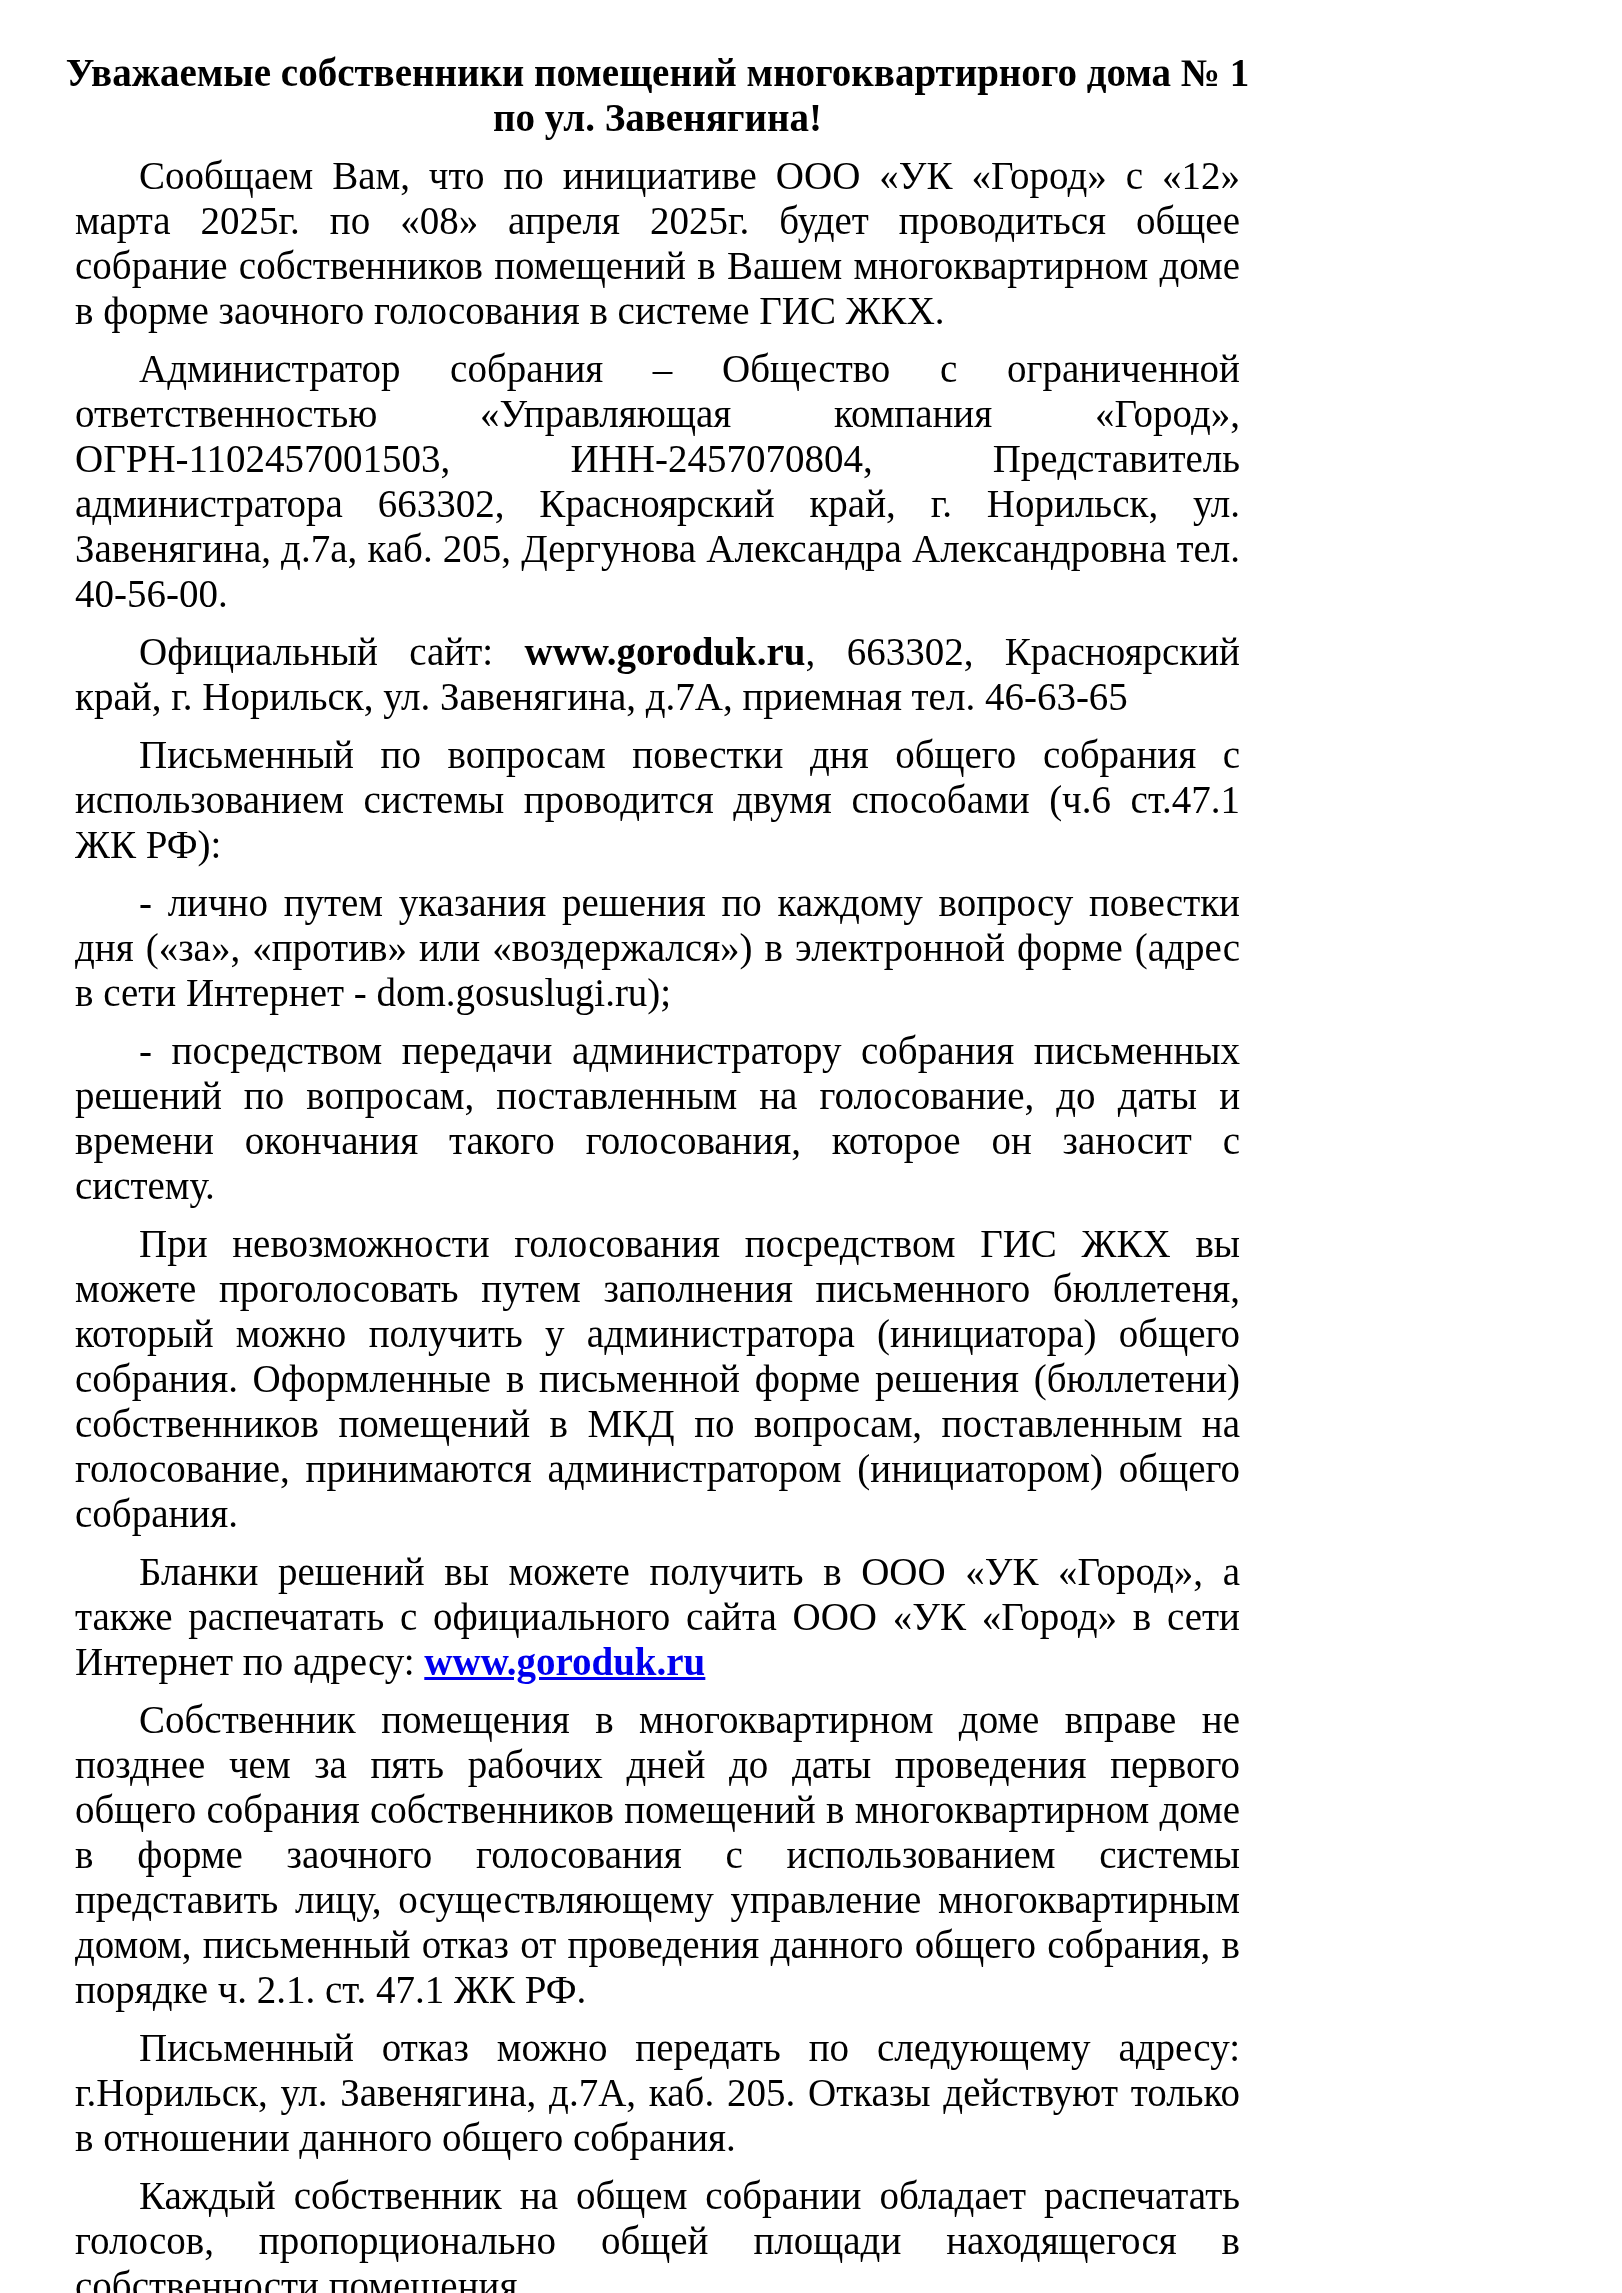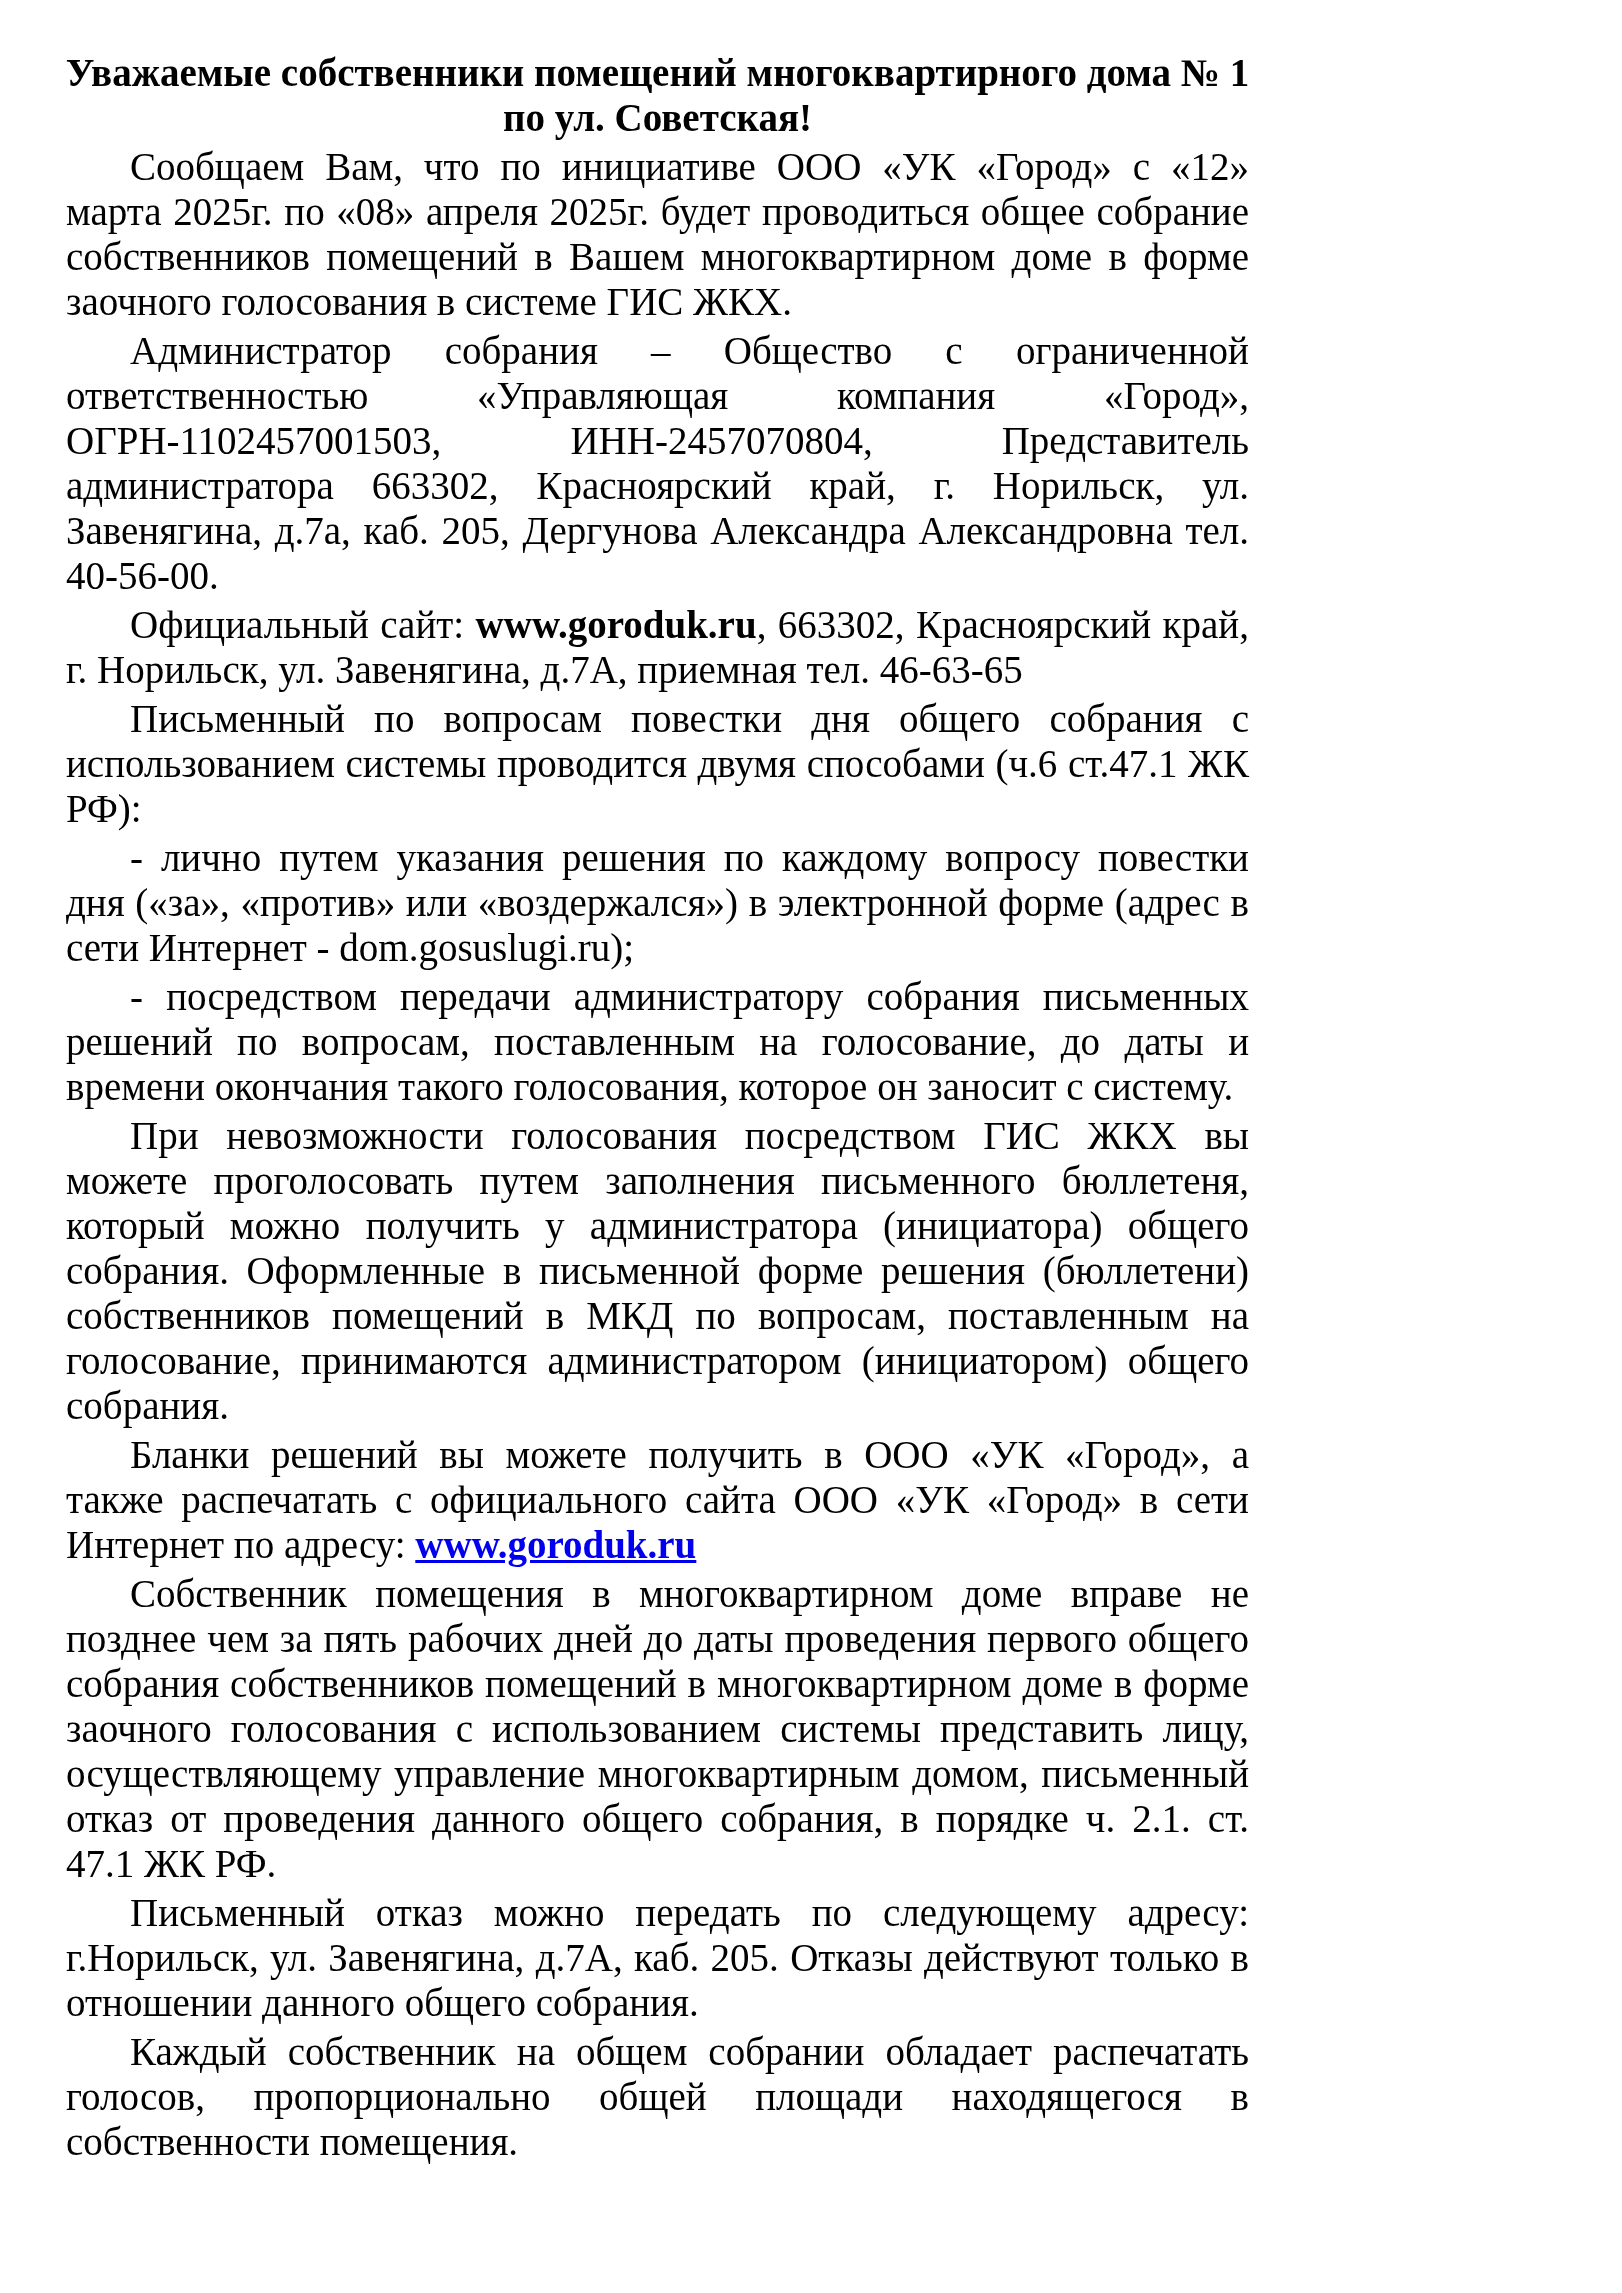--- a/index.html
+++ b/index.html
@@ -19,38 +19,38 @@
     color: #000000;
     overflow: hidden;
   }
   .title {
     text-align: center;
     font-weight: bold;
     margin: 0;
   }
   .title-line { display: block; }
   .para {
-    margin: 4px;
+    margin: 13px;
     text-align: justify;
     text-indent: 64px;
   }
   .seg-normal { font-weight: normal; }
   .seg-bold { font-weight: bold; }
   a.seg-link {
     font-weight: bold;
     text-decoration: underline;
   }
 </style>
 </head>
 <body>
 
 <div class="page">
   <header class="title">
     <span class="title-line">Уважаемые собственники помещений многоквартирного дома № 1</span>
-    <span class="title-line">по ул. Советская!</span>
+    <span class="title-line">по ул. Завенягина!</span>
   </header>
   <main>
       <p class="para"><span class="seg-normal">Сообщаем Вам, что по инициативе ООО «УК «Город» с «12» марта 2025г. по «08» апреля 2025г. будет проводиться общее собрание собственников помещений в Вашем многоквартирном доме в форме заочного голосования в системе ГИС ЖКХ.</span></p>
       <p class="para"><span class="seg-normal">Администратор собрания – Общество с ограниченной ответственностью «Управляющая компания «Город», ОГРН-1102457001503, ИНН-2457070804, Представитель администратора 663302, Красноярский край, г. Норильск, ул. Завенягина, д.7а, каб. 205, Дергунова Александра Александровна тел. 40-56-00.</span></p>
       <p class="para"><span class="seg-normal">Официальный сайт: </span><span class="seg-bold">www.goroduk.ru</span><span class="seg-normal">, 663302, Красноярский край, г. Норильск, ул. Завенягина, д.7А, приемная тел. 46-63-65</span></p>
       <p class="para"><span class="seg-normal">Письменный по вопросам повестки дня общего собрания с использованием системы проводится двумя способами (ч.6 ст.47.1 ЖК РФ):</span></p>
       <p class="para"><span class="seg-normal">- лично путем указания решения по каждому вопросу повестки дня («за», «против» или «воздержался») в электронной форме (адрес в сети Интернет - dom.gosuslugi.ru);</span></p>
       <p class="para"><span class="seg-normal">- посредством передачи администратору собрания письменных решений по вопросам, поставленным на голосование, до даты и времени окончания такого голосования, которое он заносит с систему.</span></p>
       <p class="para"><span class="seg-normal">При невозможности голосования посредством ГИС ЖКХ вы можете проголосовать путем заполнения письменного бюллетеня, который можно получить у администратора (инициатора) общего собрания. Оформленные в письменной форме решения (бюллетени) собственников помещений в МКД по вопросам, поставленным на голосование, принимаются администратором (инициатором) общего собрания.</span></p>
       <p class="para"><span class="seg-normal">Бланки решений вы можете получить в ООО «УК «Город», а также распечатать с официального сайта ООО «УК «Город» в сети Интернет по адресу: </span><a class="seg-link" href="#" style="color: rgb(0, 0, 238);">www.goroduk.ru</a></p>

